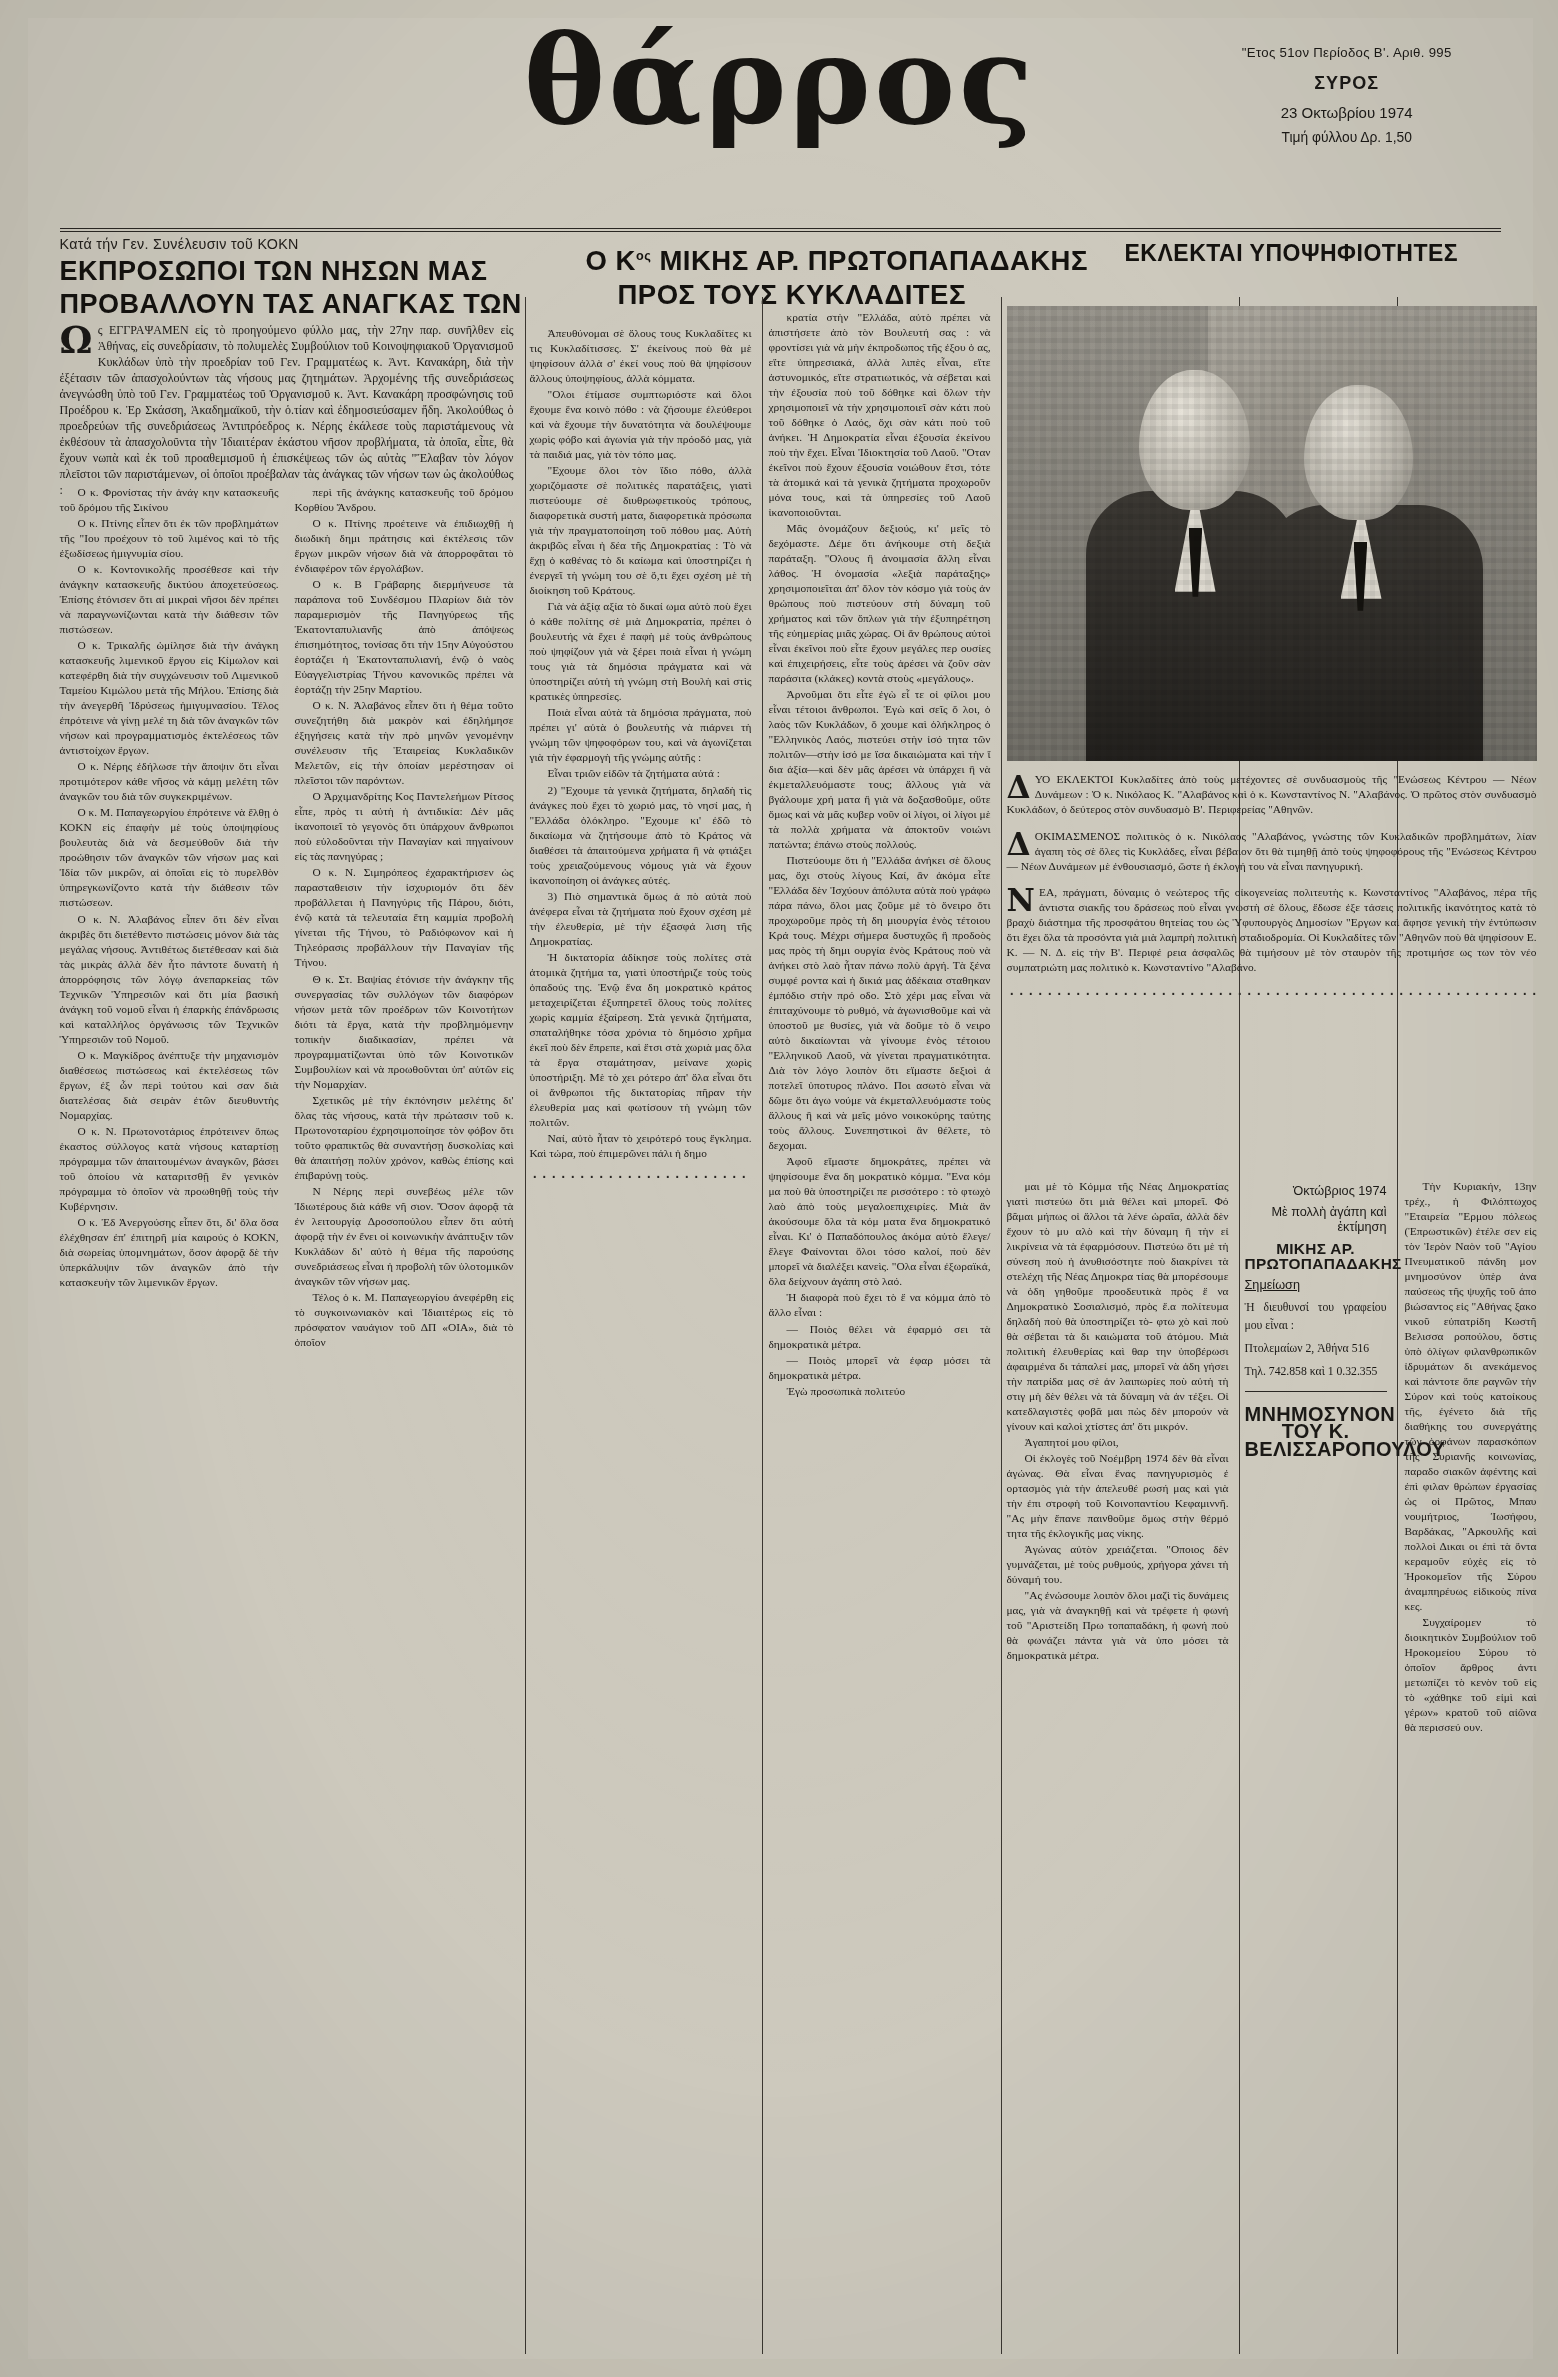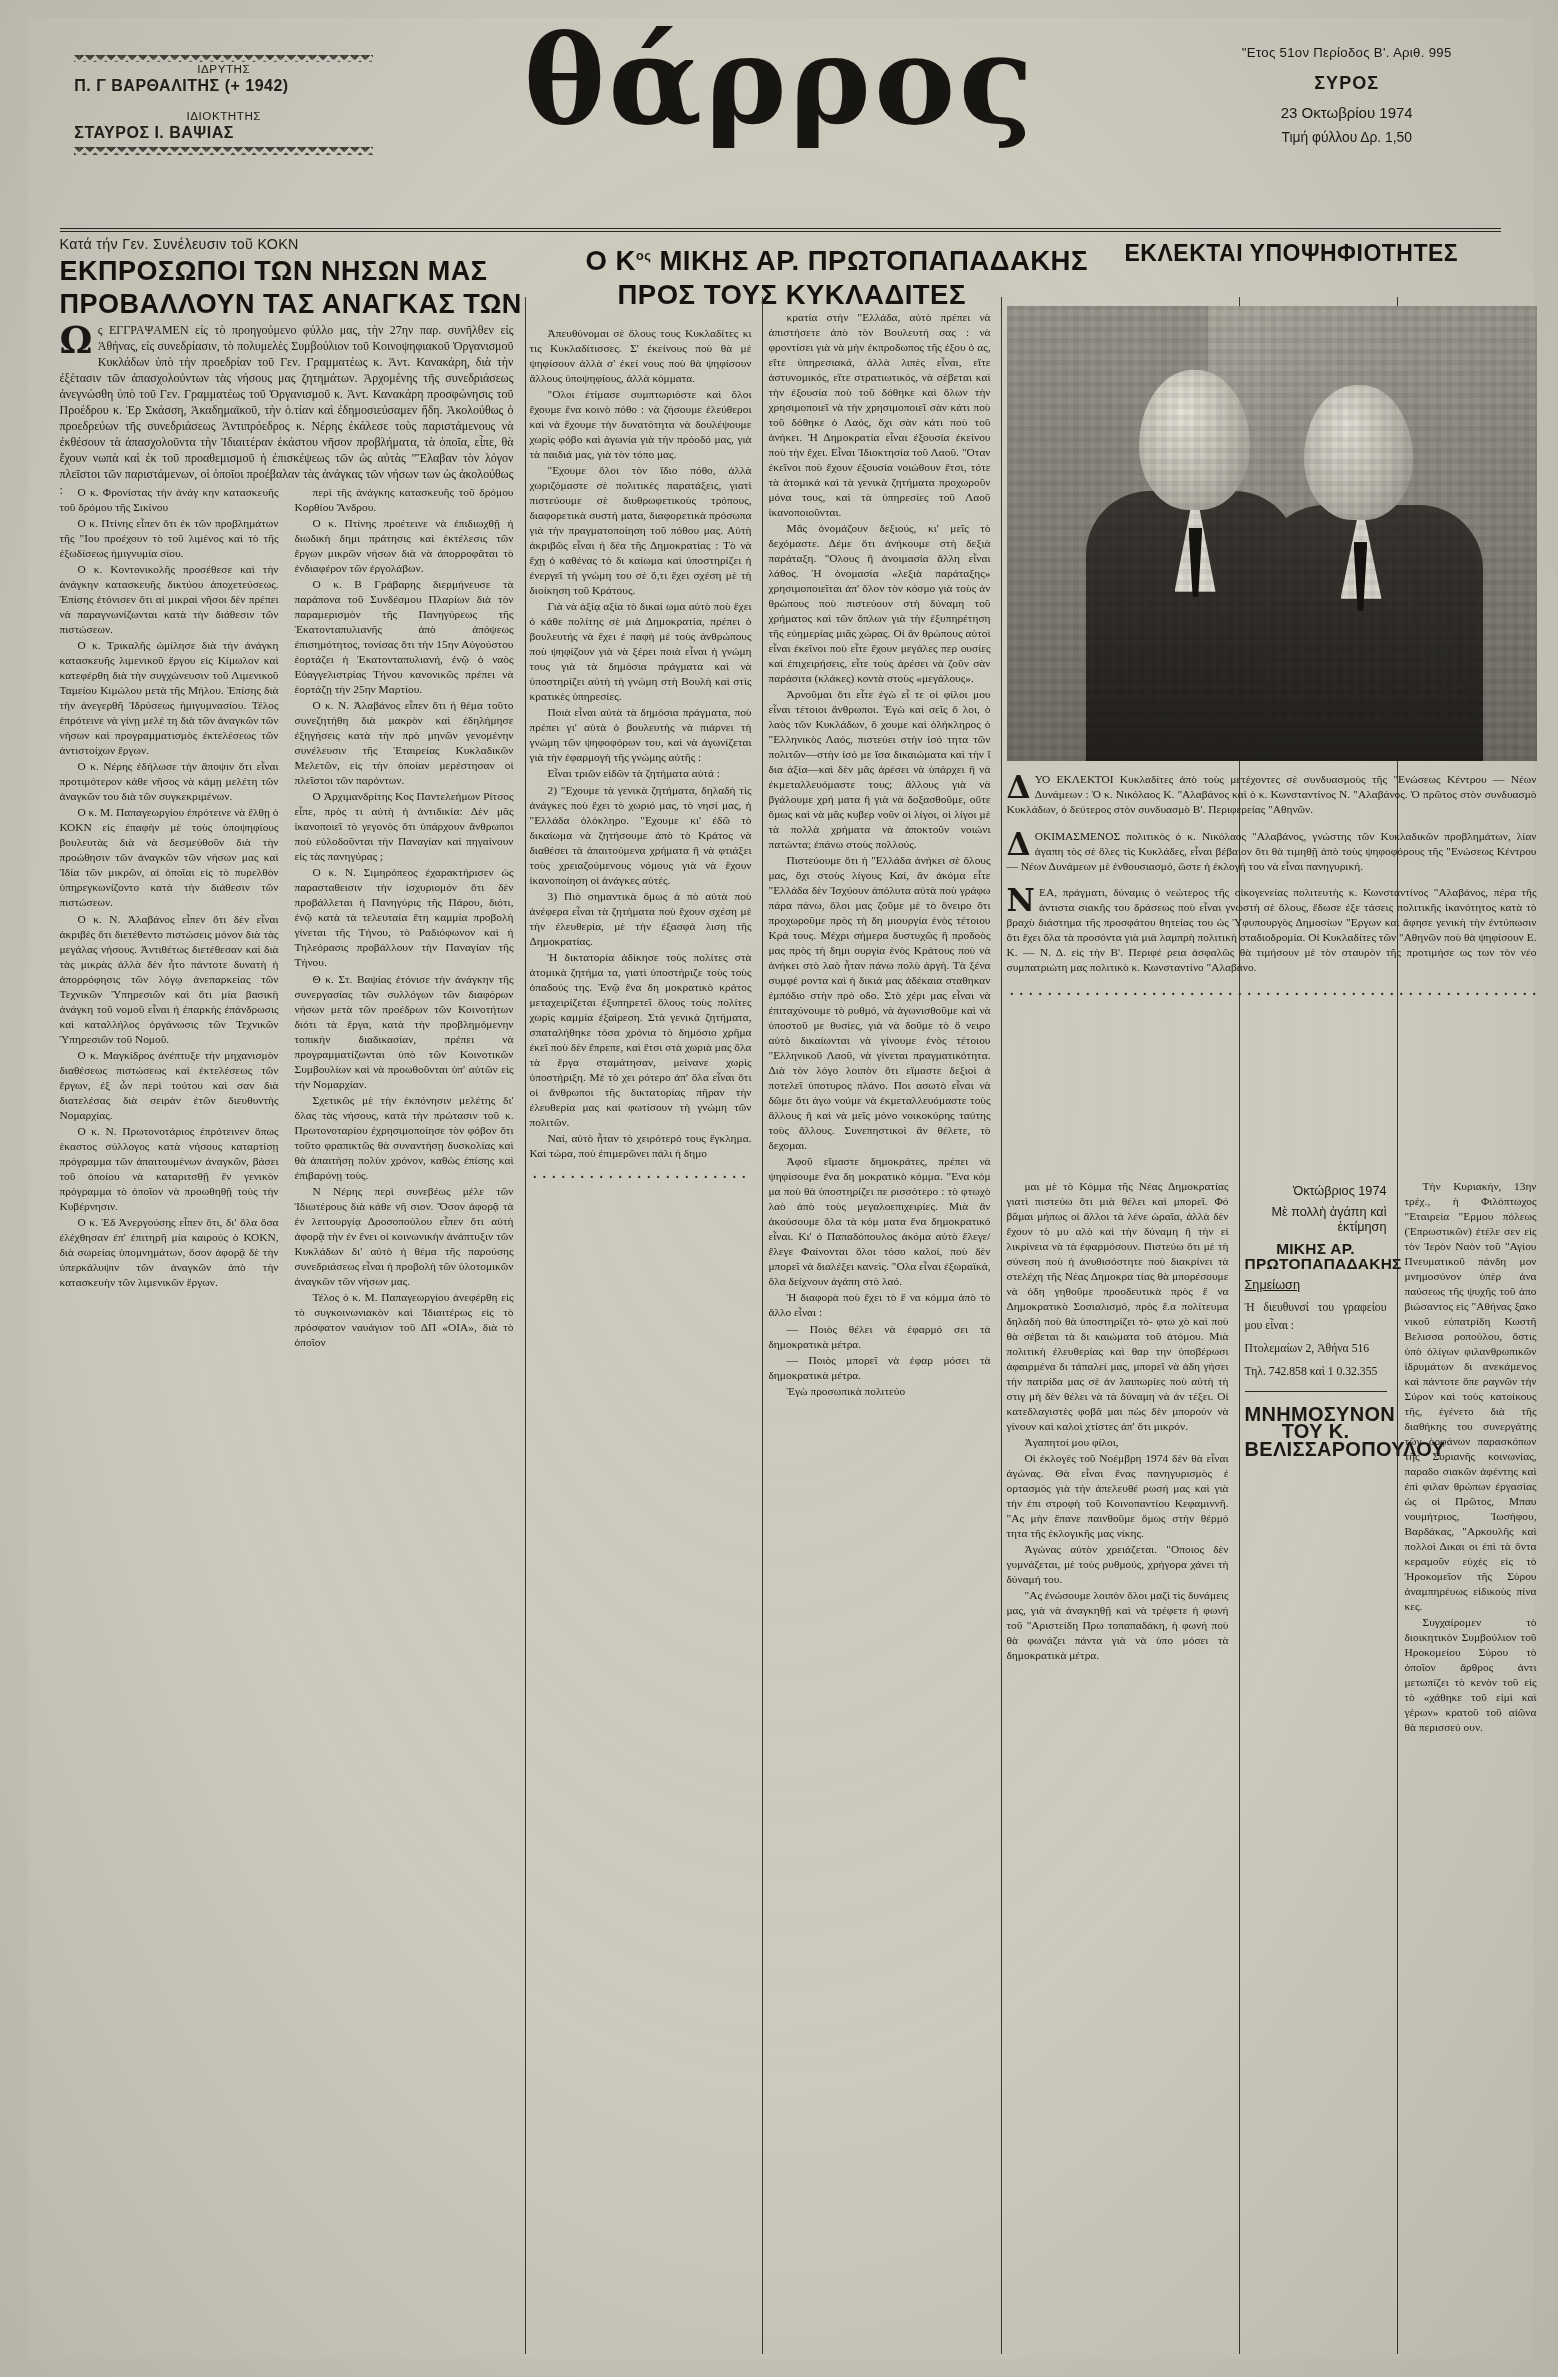--- a/index.html
+++ b/index.html
@@ -328,30 +328,20 @@
   .q { text-indent: 0; }
 </style>
 </head>
 <body>
 
 <div class="page">
  <div class="sheet">
 
   <div class="masthead">
 
-    <div class="mast-left">
-      <div class="frame">
-        <div class="zig"></div>
-        <div class="row r1">ΙΔΡΥΤΗΣ</div>
-        <div class="row r2">Π. Γ ΒΑΡΘΑΛΙΤΗΣ (+ 1942)</div>
-        <div class="row r3">ΙΔΙΟΚΤΗΤΗΣ</div>
-        <div class="row r4">ΣΤΑΥΡΟΣ Ι. ΒΑΨΙΑΣ</div>
-        <div class="zig" style="margin-top:5.3px"></div>
-      </div>
-    </div>
 
     <div class="mast-title">θάρρος</div>
 
     <div class="mast-right">
       <div class="rr1">"Ετος 51ον Περίοδος Β'. Αριθ. 995</div>
       <div class="rr2">ΣΥΡΟΣ</div>
       <div class="rr3">23 Οκτωβρίου 1974</div>
       <div class="rr4">Τιμή φύλλου Δρ. 1,50</div>
     </div>
   </div>

